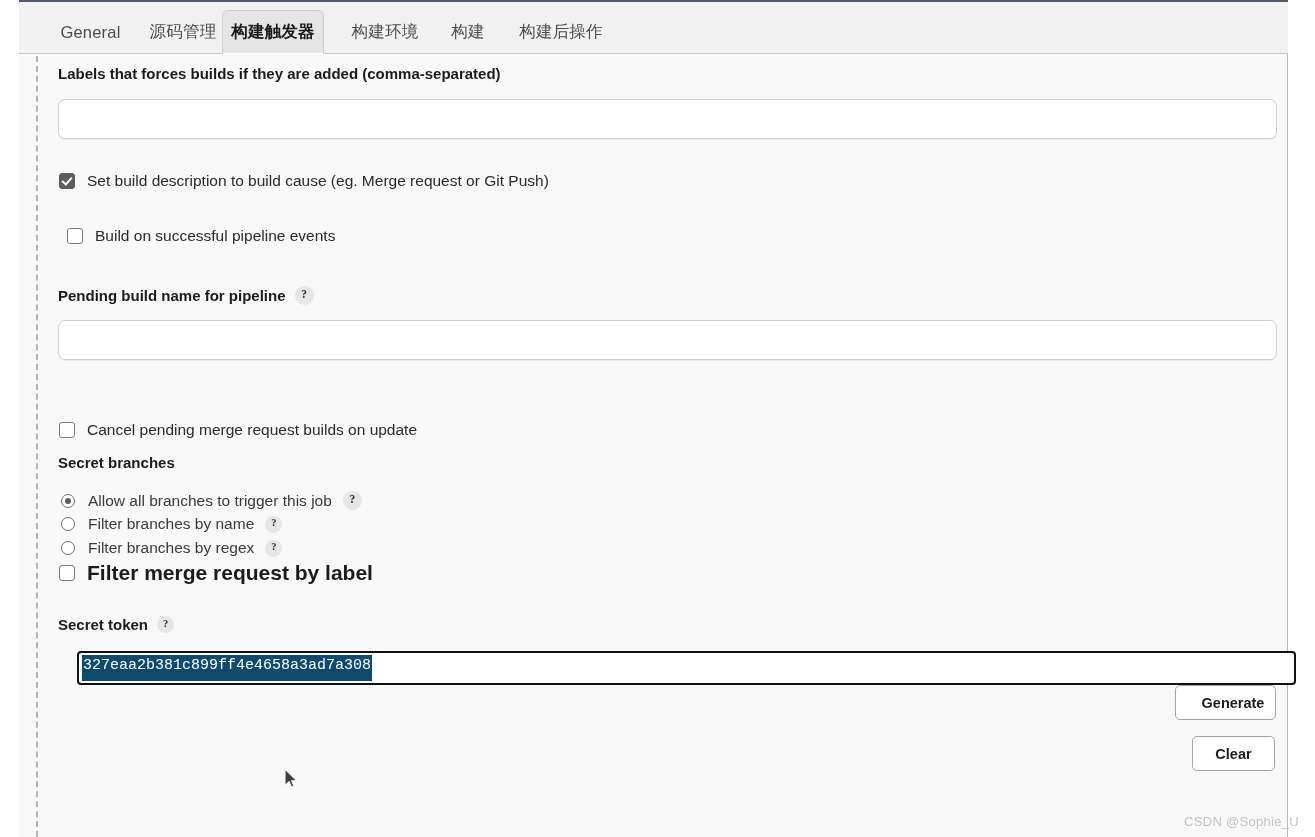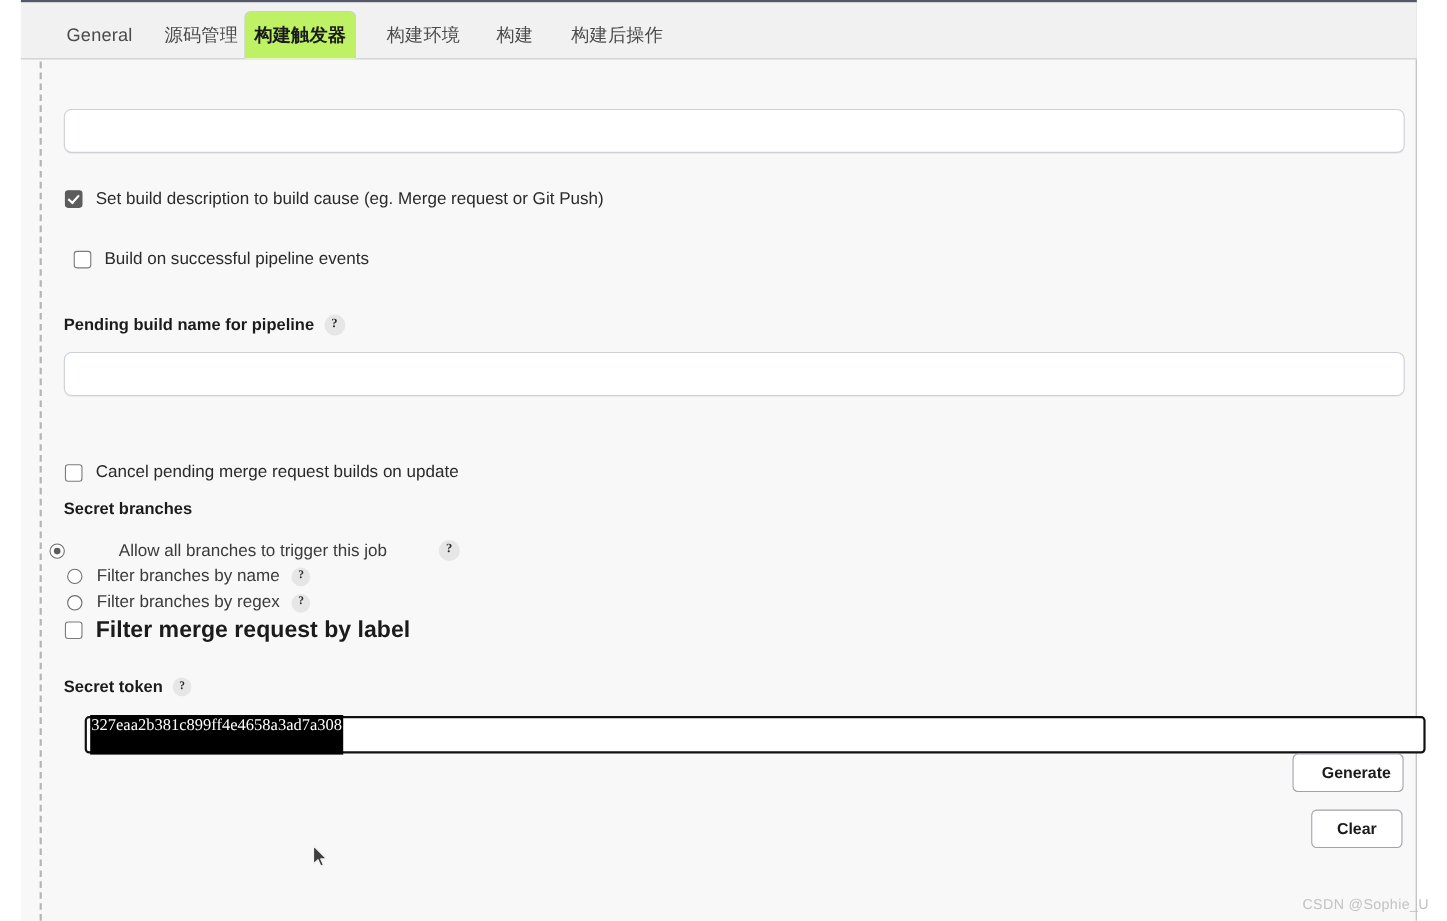--- a/index.html
+++ b/index.html
@@ -79,21 +79,21 @@
     align-items: center;
     justify-content: center;
     font-size: 16.5px;
     color: #4b4b4b;
     box-sizing: border-box;
     padding: 0 14px;
     white-space: nowrap;
     letter-spacing: 0.2px;
   }
   .tab.active {
-    background: #bef264;
+    background: #e5e5e5;
     border: 1px solid #cfcfcf;
     border-bottom: 1px solid #ffffff;
     border-radius: 6px 6px 0 0;
     color: #1a1a1a;
     font-weight: bold;
     z-index: 3;
   }
 
   
   .dashed-guide {
@@ -169,27 +169,27 @@
     height: 34px;
     background: #ffffff;
     border: 2px solid #111111;
     border-radius: 4px;
     box-sizing: border-box;
     display: flex;
     align-items: center;
     padding-left: 3px;
   }
   .token-selection {
-    background: #000000;
+    background: #0c4a6e;
     color: #ffffff;
     font-size: 15px;
     line-height: 19px;
-    padding: 1px 1px 16px 1px;
-    white-space: nowrap;
-    font-family: Liberation Serif, serif;
+    padding: 1px 1px 6px 1px;
+    white-space: nowrap;
+    font-family: Liberation Mono, monospace;
   }
 
   
   .check-row {
     position: absolute;
     display: flex;
     align-items: center;
     white-space: nowrap;
   }
   .cb {
@@ -337,20 +337,23 @@
   </div>
 
   <div class="tab" style="left:503px; width:116px;">
     <span>构建后操作</span>
   </div>
 
   <div class="dashed-guide"></div>
 
   <div class="form-body">
 
+    <div class="field-label" style="left:39px; top:11px;">
+      <span>Labels that forces builds if they are added (comma-separated)</span>
+    </div>
     <input class="text-input" type="text" style="left: 39px; top: 45px; width: 1219px; height: 40px;" value="">
 
     <div class="check-row" style="left:40px; top:118px;">
       <span class="cb checked"></span>
       <span class="check-label">Set build description to build cause (eg. Merge request or Git Push)</span>
     </div>
 
     <div class="check-row" style="left:48px; top:173px;">
       <span class="cb"></span>
       <span class="check-label">Build on successful pipeline events</span>
@@ -364,21 +367,21 @@
 
     <div class="check-row" style="left:40px; top:341px;margin-top:26px;">
       <span class="cb"></span>
       <span class="check-label">Cancel pending merge request builds on update</span>
     </div>
 
     <div class="field-label" style="left:39px; top:400px;">
       <span>Secret branches</span>
     </div>
 
-    <div class="radio-row" style="left:26px; top:437px;gap:36px;">
+    <div class="radio-row" style="left:42px; top:437px;">
       <span class="rb selected"></span>
       <span class="radio-label">Allow all branches to trigger this job</span>
       <span class="help-badge radio-help">?</span>
     </div>
 
     <div class="radio-row" style="left:42px; top:461px;">
       <span class="rb"></span>
       <span class="radio-label">Filter branches by name</span>
       <span class="help-badge small radio-help">?</span>
     </div>

